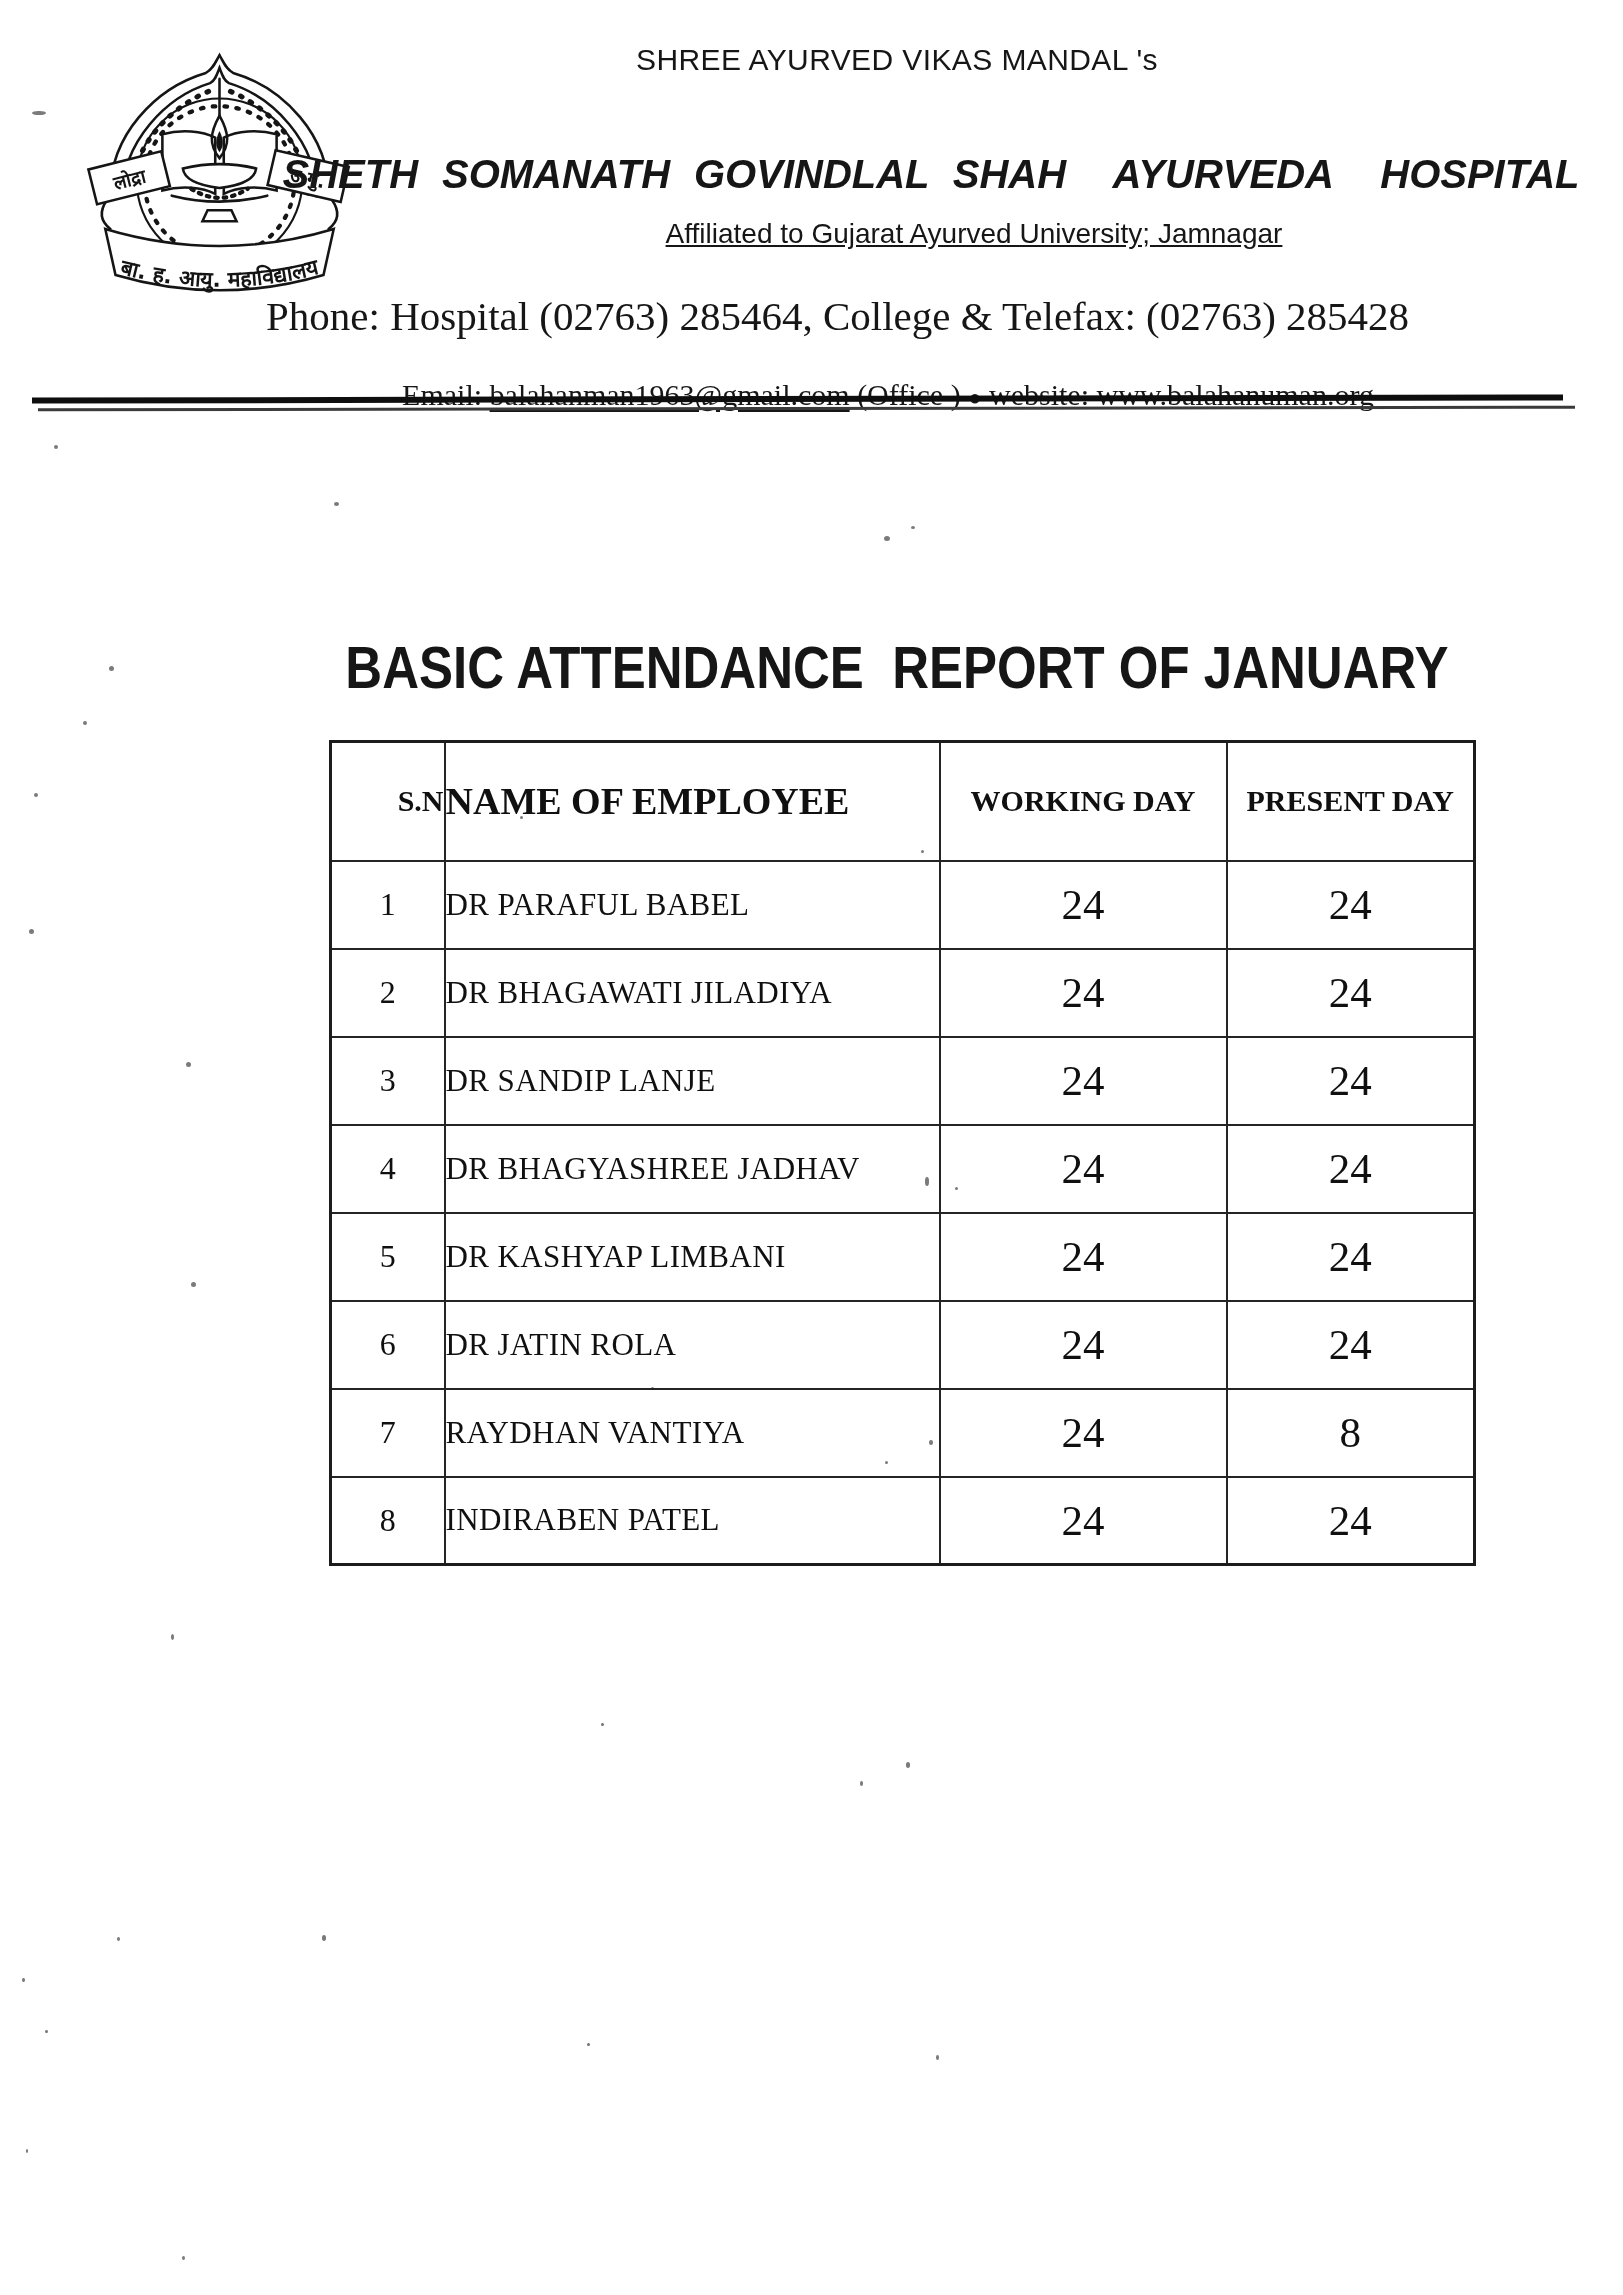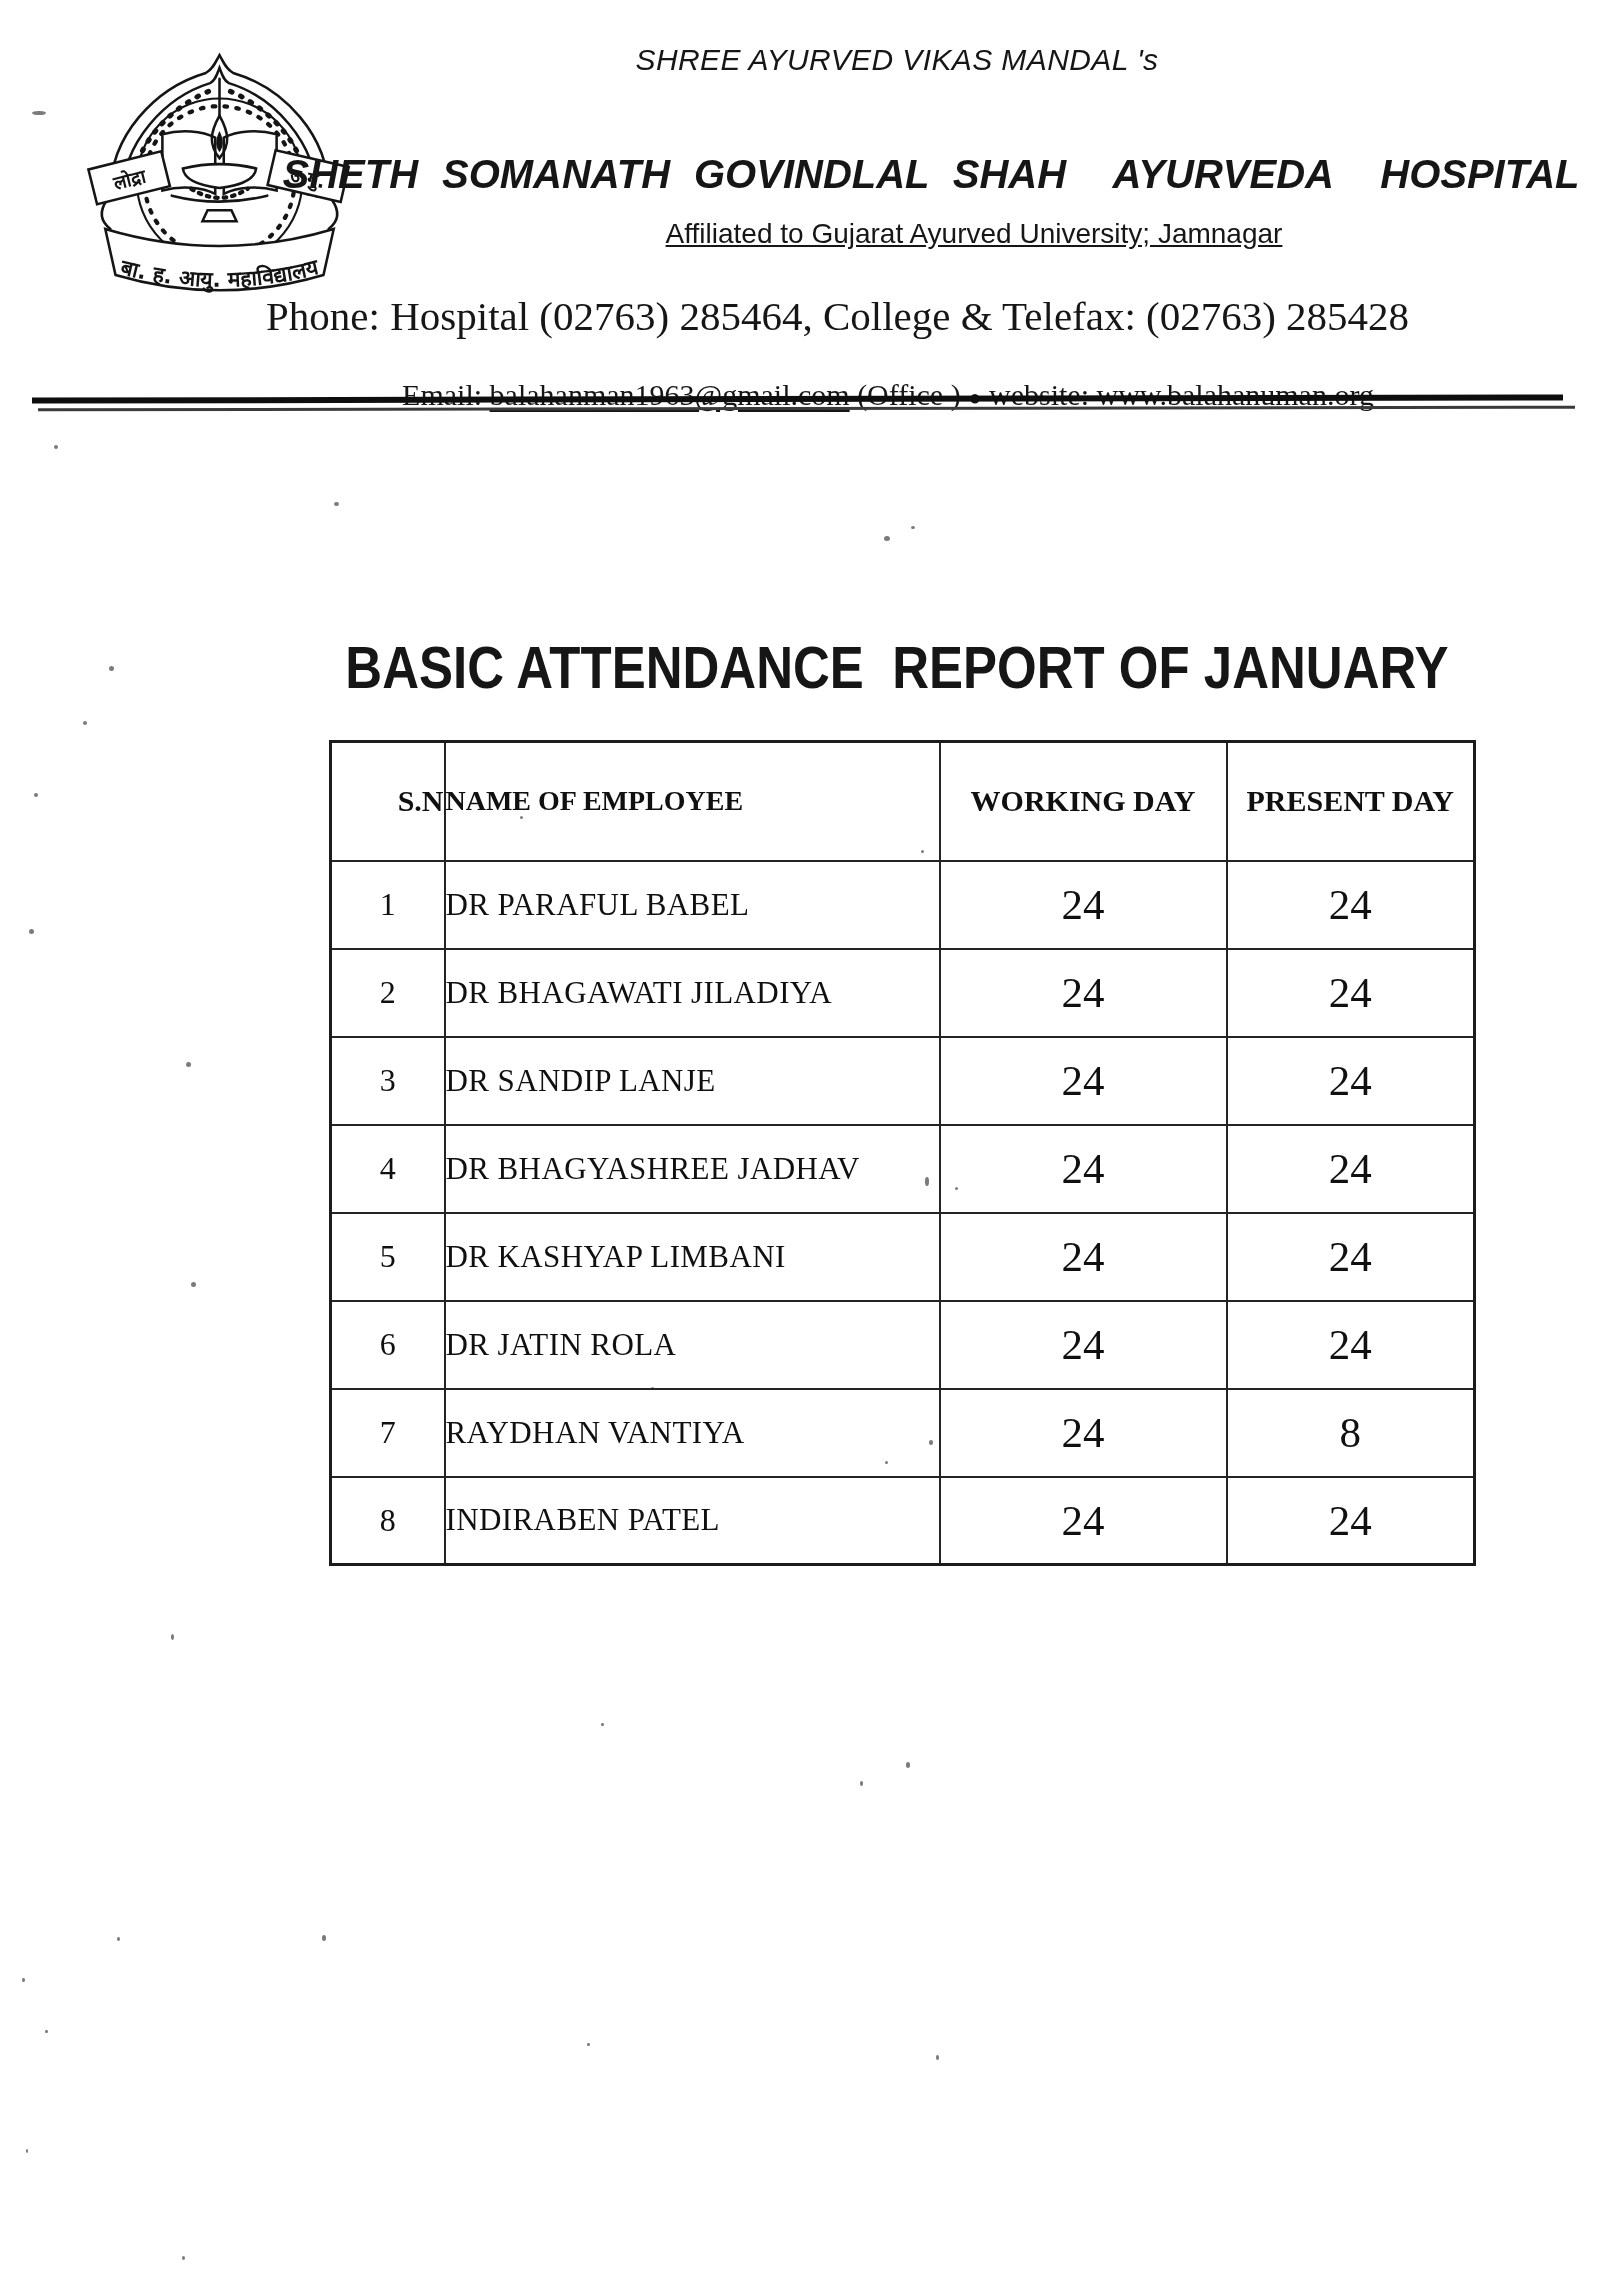--- a/index.html
+++ b/index.html
@@ -7,21 +7,21 @@
     position:relative;
     width:1624px;height:2295px;
     background:#ffffff;
     overflow:hidden;
     font-family:"Liberation Sans",sans-serif;
     color:#161616;
   }
   
   .hline{position:absolute;left:0;width:100%;text-align:center;white-space:pre;}
   .hline > span{position:relative;display:inline-block;}
-  .trust{top:43px;font-size:30px;font-style:italic;font-weight:500;letter-spacing:0.4px;}
+  .trust{top:43px;font-size:30px;font-weight:500;letter-spacing:0.4px;}
   .trust > span{left:85px;}
   .college{top:82px;font-size:42px;font-style:italic;font-weight:bold;letter-spacing:0.4px;}
   .college > span{left:64px;}
   .hospital{top:152px;font-size:40px;font-style:italic;font-weight:bold;word-spacing:12.8px;}
   .hospital > span{left:119px;}
   .affil{top:218px;font-size:28px;font-weight:500;}
   .affil > span{left:162px;text-decoration:underline;}
   .addr{top:255px;font-size:28px;font-weight:500;}
   .addr > span{left:192px;}
   .addr b{font-weight:bold;}
@@ -40,21 +40,21 @@
   table.att{
     position:absolute;left:329px;top:740px;width:1144px;
     border-collapse:collapse;table-layout:fixed;
     font-family:"Liberation Serif",serif;color:#101010;
     border:3.4px solid #1c1c1c;
   }
   table.att td,table.att th{border:2.6px solid #242424;vertical-align:middle;padding:0;}
   table.att thead tr{height:119px;}
   table.att tbody tr{height:88px;}
   th.h-sn{font-size:30px;text-align:right;font-weight:bold;}
-  th.h-name{font-size:28px;text-align:left;padding-left:22px;font-weight:bold;}
+  th.h-name{font-size:38px;text-align:left;padding-left:22px;font-weight:bold;}
   th.h-num{font-size:30px;text-align:center;font-weight:bold;}
   td.cell-sn{font-size:32px;text-align:center;}
   td.cell-name{font-size:31px;text-align:left;padding-left:22px;letter-spacing:0.4px;}
   td.cell-num{font-size:43px;text-align:center;}
   
   .logo{position:absolute;left:78px;top:48px;width:283px;height:251px;}
   
   .speck{position:absolute;background:#232323;border-radius:50%;opacity:.6;}
 </style>
 </head>

